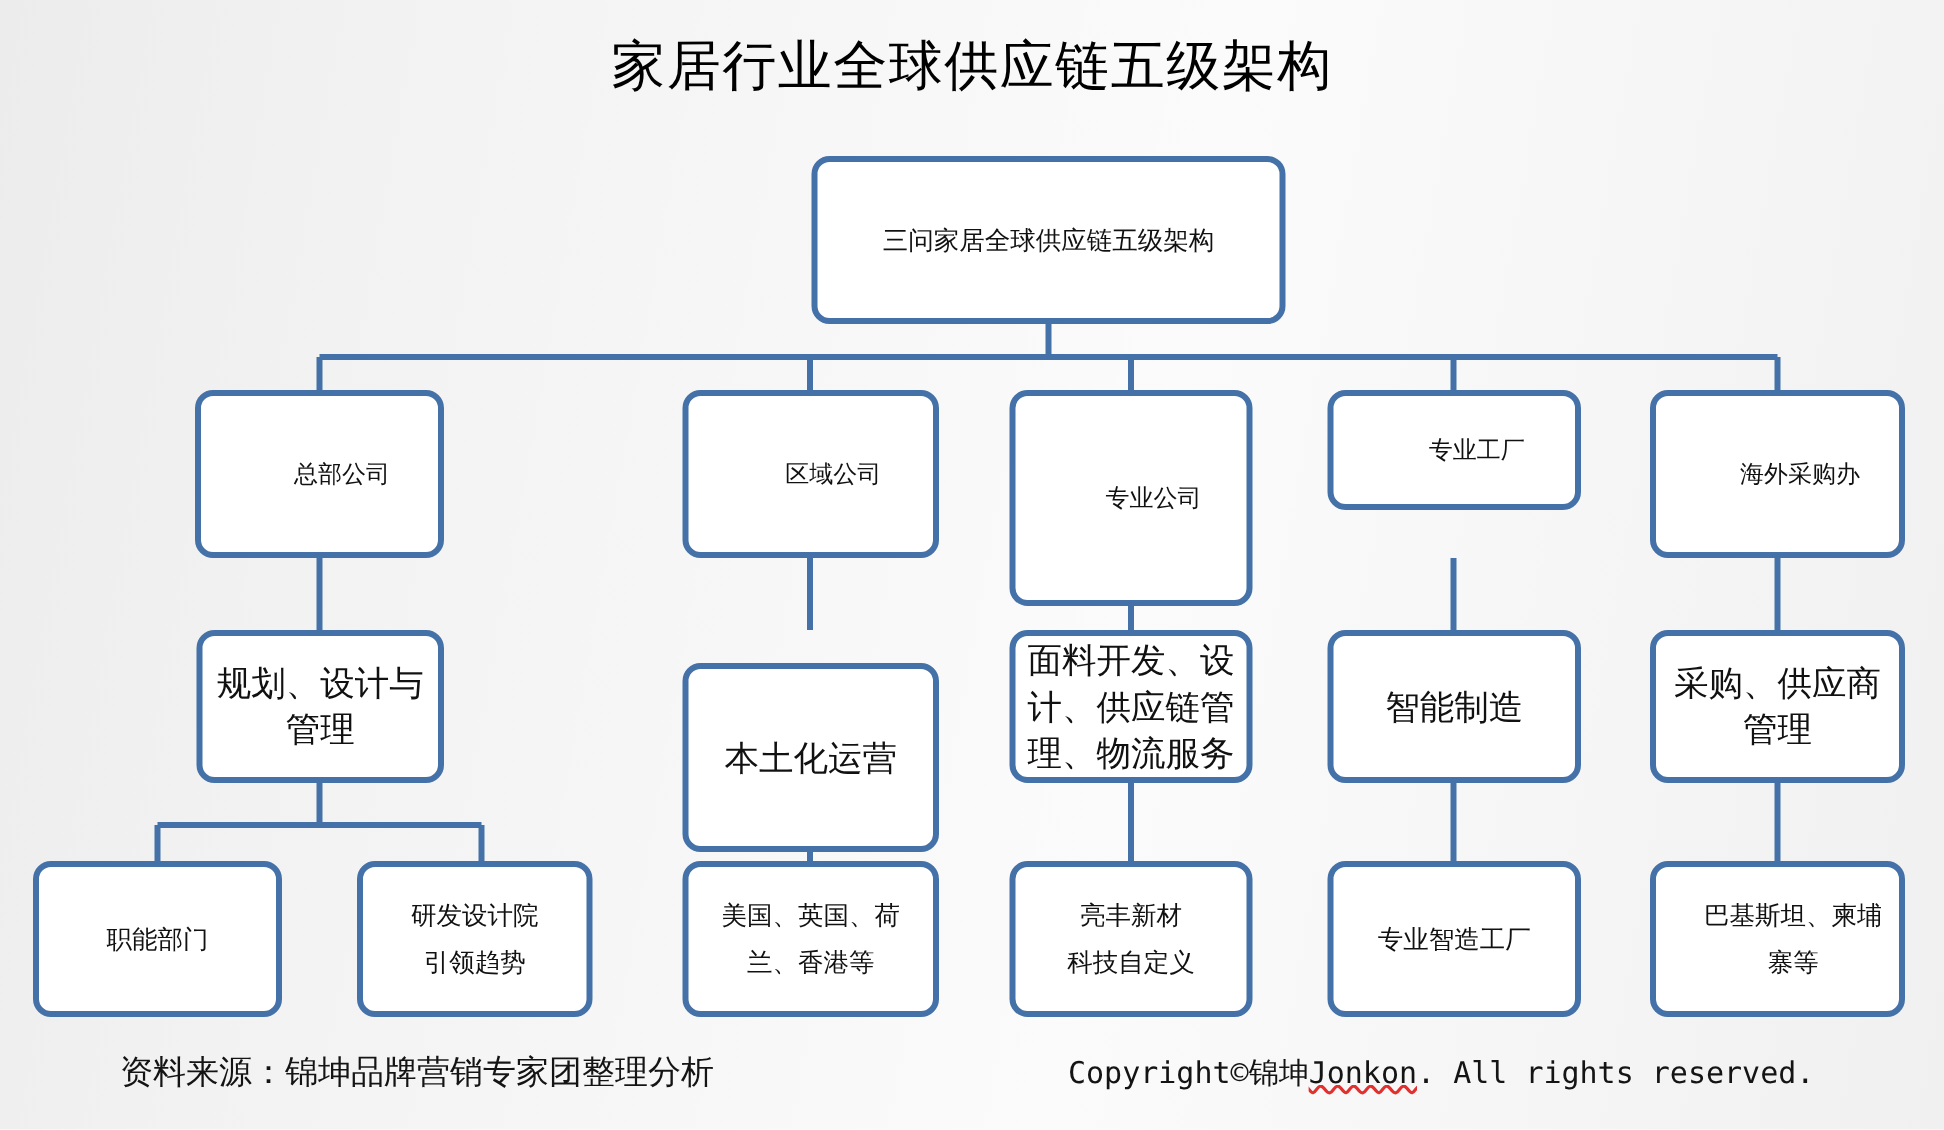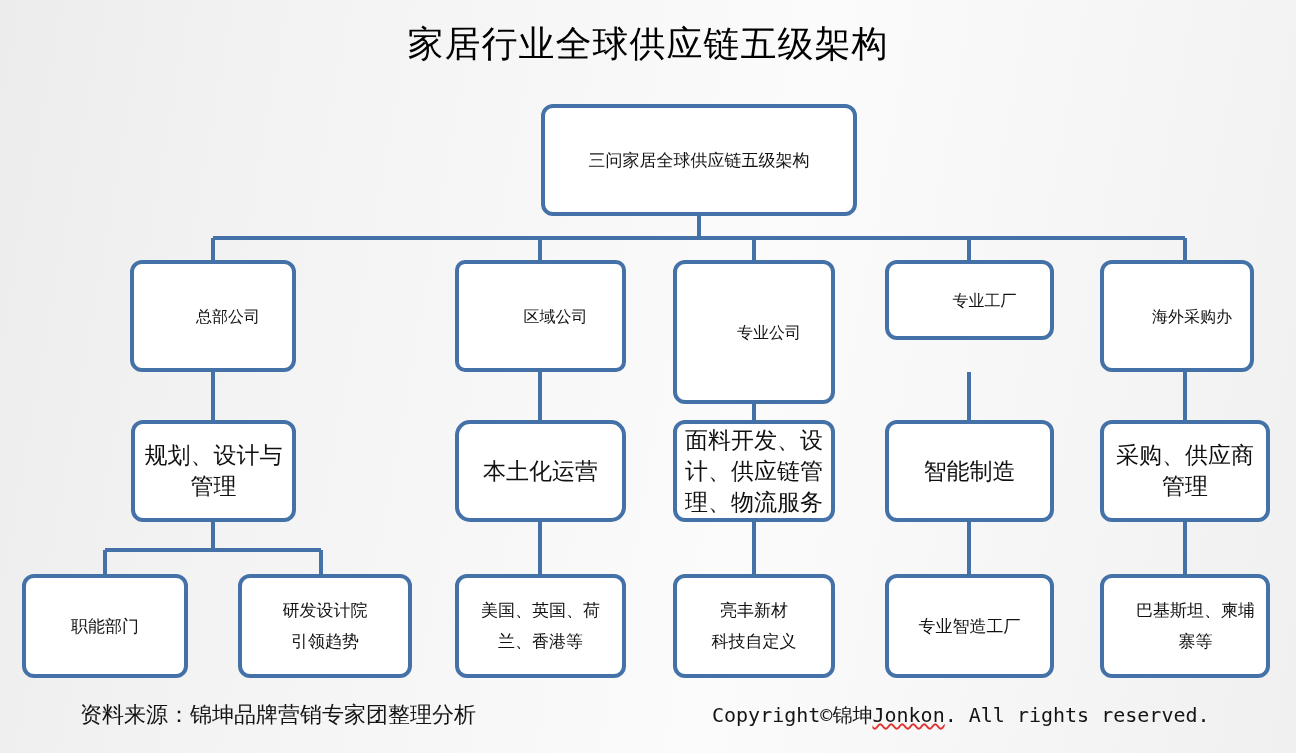--- a/index.html
+++ b/index.html
@@ -141,53 +141,53 @@
     <line x1="1185" y1="522" x2="1185" y2="574"></line>
   </svg>
 
   <div class="node root" style="left:541px; top:104px; width:316px; height:112px;">
     <span class="txt">三问家居全球供应链五级架构</span>
   </div>
 
   <div class="node lvl2" style="left:130px; top:260px; width:166px; height:112px;">
     <span class="txt">总部公司</span>
   </div>
-  <div class="node lvl2" style="left:455px; top:260px; width:171px; height:112px;border-radius:10px;">
+  <div class="node lvl2" style="left:455px; top:260px; width:171px; height:112px;">
     <span class="txt">区域公司</span>
   </div>
   <div class="node lvl2" style="left:673px; top:260px; width:162px; height:144px;">
     <span class="txt">专业公司</span>
   </div>
   <div class="node lvl2" style="left:885px; top:260px; width:169px; height:80px;">
     <span class="txt">专业工厂</span>
   </div>
-  <div class="node lvl2" style="left:1100px; top:260px; width:154px; height:112px;">
+  <div class="node lvl2" style="left:1100px; top:260px; width:170px; height:112px;">
     <span class="txt">海外采购办</span>
   </div>
 
   <div class="node lvl3" style="left:131px; top:420px; width:165px; height:102px;">
     <span class="txt">规划、设计与管理</span>
   </div>
-  <div class="node lvl3" style="left:455px; top:420px; width:171px; height:102px;border-radius:15px;">
+  <div class="node lvl3" style="left:455px; top:442px; width:171px; height:126px;">
     <span class="txt">本土化运营</span>
   </div>
   <div class="node lvl3" style="left:673px; top:420px; width:162px; height:102px;">
     <span class="txt">面料开发、设计、供应链管理、物流服务</span>
   </div>
   <div class="node lvl3" style="left:1100px; top:420px; width:170px; height:102px;">
     <span class="txt">采购、供应商管理</span>
   </div>
   <div class="node lvl3" style="left:885px; top:420px; width:169px; height:102px;">
     <span class="txt">智能制造</span>
   </div>
 
   <div class="node lvl4" style="left:22px; top:574px; width:166px; height:104px;">
     <span class="txt">职能部门</span>
   </div>
-  <div class="node lvl4" style="left:238px; top:574px; width:174px; height:104px;text-align:center;">
+  <div class="node lvl4" style="left:238px; top:574px; width:157px; height:104px;text-align:center;">
     <span class="txt">研发设计院
 引领趋势</span>
   </div>
   <div class="node lvl4" style="left:455px; top:574px; width:171px; height:104px;">
     <span class="txt">美国、英国、荷兰、香港等</span>
   </div>
   <div class="node lvl4" style="left:673px; top:574px; width:162px; height:104px;">
     <span class="txt">亮丰新材
 科技自定义</span>
   </div>

